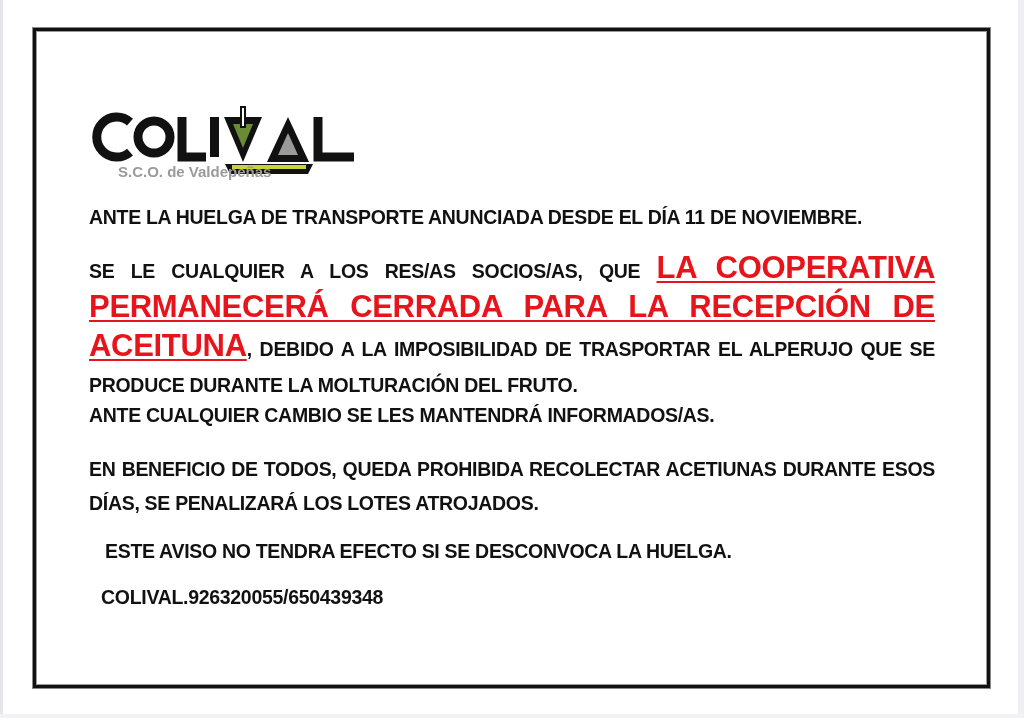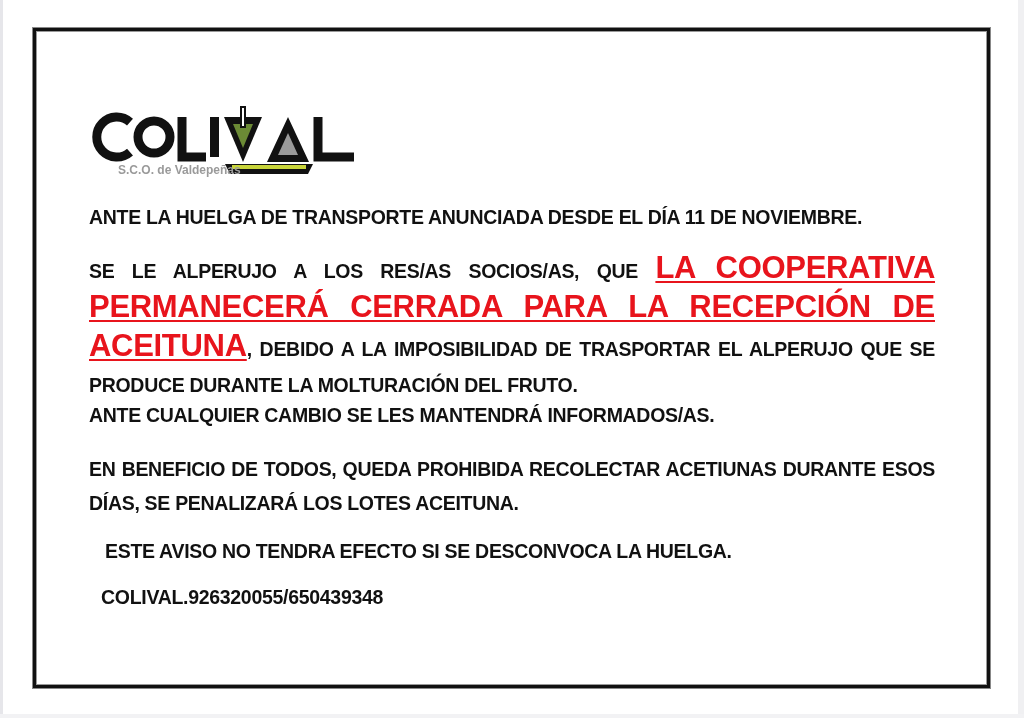--- a/index.html
+++ b/index.html
@@ -75,30 +75,30 @@
     <rect x="150" y="8" width="2" height="18" fill="#fff"></rect>
 
     <polygon points="175,62 196,17 217,62" fill="#111"></polygon>
     <polygon points="186,55 196,33 206,55" fill="#9a9a9a"></polygon>
 
     <path d="M226 17 V57 H262" fill="none" stroke="#111" stroke-width="9"></path>
 
     <polygon points="133,64 221,64 216,74 138,74" fill="#111"></polygon>
     <rect x="140" y="65" width="74" height="4" fill="#c8d43a"></rect>
   </svg>
-  <div style="position:absolute; left:26px; top:63px; font-size:12px; color:#9a9a9a; font-weight:bold; font-family:'Liberation Sans', sans-serif;">S.C.O. de Valdepeñas</div>
+  <div style="position:absolute; left:26px; top:63px; font-size:15px; color:#9a9a9a; font-weight:bold; font-family:'Liberation Sans', sans-serif;">S.C.O. de Valdepeñas</div>
 </div>
 
 <div class="content">
   <div class="p1">ANTE LA HUELGA DE TRANSPORTE ANUNCIADA DESDE EL DÍA 11 DE NOVIEMBRE.</div>
 
   <div class="p2 para" style="line-height:36px;">
-    <span>SE LE ALPERUJO A LOS RES/AS SOCIOS/AS, QUE </span><span class="red">LA COOPERATIVA PERMANECERÁ CERRADA PARA LA RECEPCIÓN DE ACEITUNA</span><span>, DEBIDO A LA IMPOSIBILIDAD DE TRASPORTAR EL ALPERUJO QUE SE PRODUCE DURANTE LA MOLTURACIÓN DEL FRUTO.</span>
+    <span>SE LE CUALQUIER A LOS RES/AS SOCIOS/AS, QUE </span><span class="red">LA COOPERATIVA PERMANECERÁ CERRADA PARA LA RECEPCIÓN DE ACEITUNA</span><span>, DEBIDO A LA IMPOSIBILIDAD DE TRASPORTAR EL ALPERUJO QUE SE PRODUCE DURANTE LA MOLTURACIÓN DEL FRUTO.</span>
   </div>
 
   <div class="p3">ANTE CUALQUIER CAMBIO SE LES MANTENDRÁ INFORMADOS/AS.</div>
 
-  <div class="p4 para">EN BENEFICIO DE TODOS, QUEDA PROHIBIDA RECOLECTAR ACETIUNAS DURANTE ESOS DÍAS, SE PENALIZARÁ LOS LOTES ACEITUNA.</div>
+  <div class="p4 para">EN BENEFICIO DE TODOS, QUEDA PROHIBIDA RECOLECTAR ACETIUNAS DURANTE ESOS DÍAS, SE PENALIZARÁ LOS LOTES ATROJADOS.</div>
 
   <div class="p5">ESTE AVISO NO TENDRA EFECTO SI SE DESCONVOCA LA HUELGA.</div>
 
   <div class="p6">COLIVAL.926320055/650439348</div>
 </div>
 
 </body></html>

